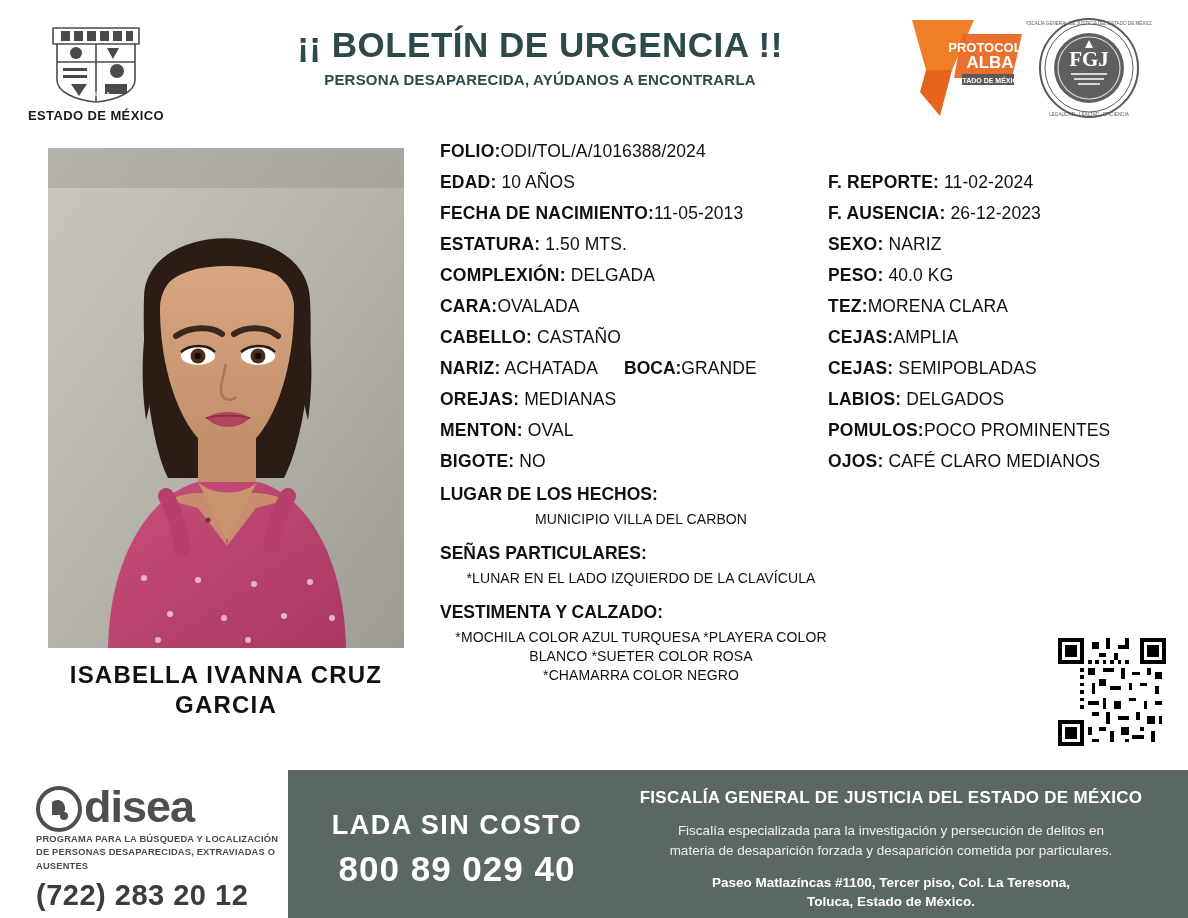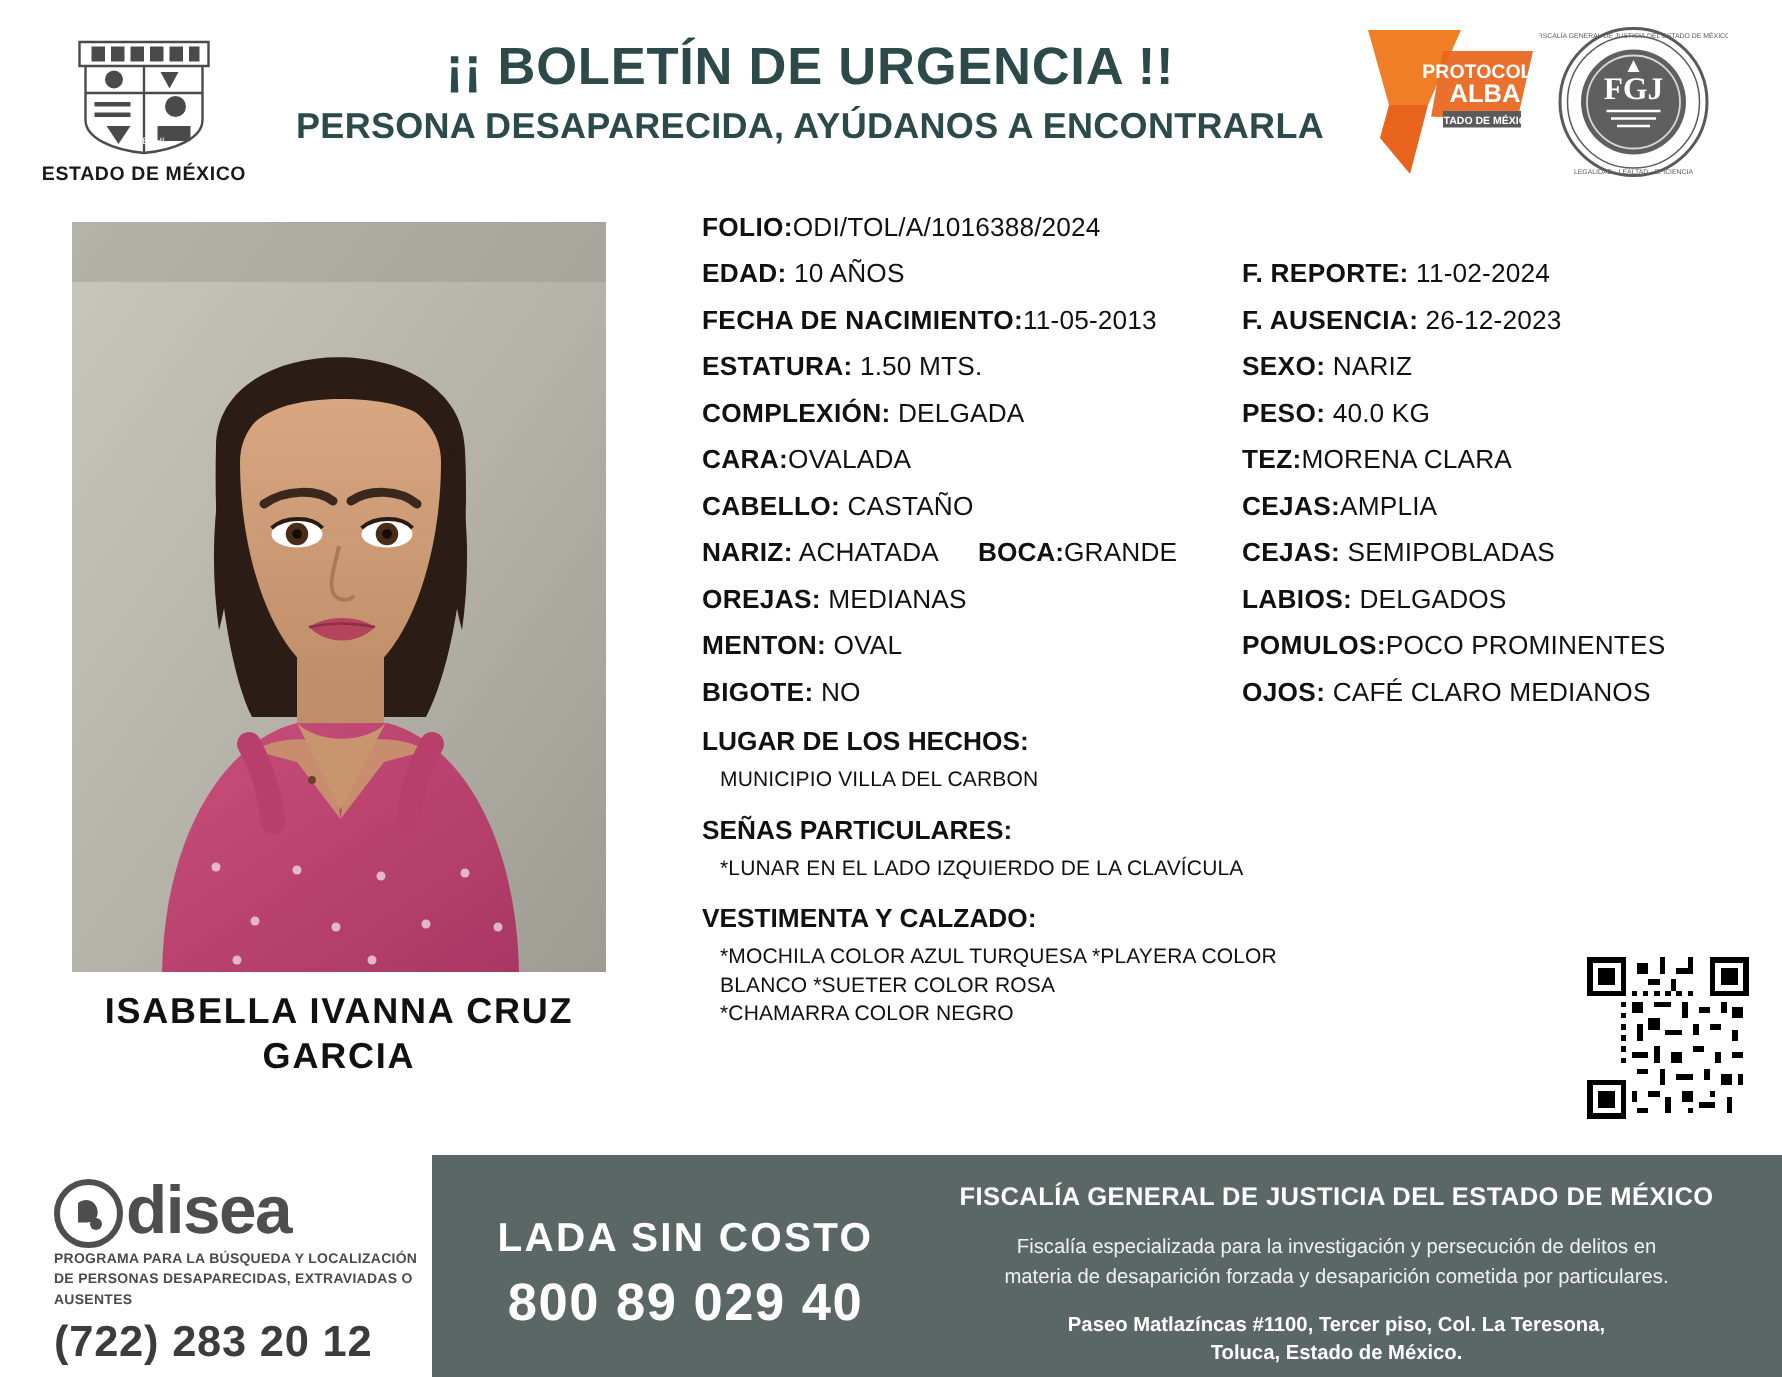--- a/index.html
+++ b/index.html
@@ -45,21 +45,21 @@
     text-align: center;
   }
   .title-main {
     font-size: 35px;
     font-weight: bold;
     color: #2c4a4a;
     letter-spacing: 0.5px;
     line-height: 1.1;
   }
   .title-sub {
-    font-size: 24px;
+    font-size: 15px;
     font-weight: bold;
     color: #2c4a4a;
     letter-spacing: 0.2px;
     margin-top: 6px;
   }
   .alba-logo {
     position: absolute;
     left: 900px;
     top: 18px;
     width: 130px;
@@ -92,21 +92,21 @@
     font-size: 24px;
     font-weight: bold;
     letter-spacing: 1.2px;
     line-height: 1.25;
     color: #111;
   }
 
   
   .fields-left {
     position: absolute;
-    left: 468px;
+    left: 440px;
     top: 143px;
     width: 390px;
   }
   .fields-right {
     position: absolute;
     left: 828px;
     top: 174px;
     width: 350px;
   }
   .field {
@@ -134,20 +134,21 @@
     color: #111;
     margin-top: 2px;
   }
   .block-value {
     font-size: 14px;
     color: #111;
     margin-top: 5px;
     margin-left: 12px;
     line-height: 1.35;
     letter-spacing: 0.1px;
+    text-align: center;
   }
   .block {
     margin-bottom: 14px;
   }
 
   
   .qr {
     position: absolute;
     left: 1058px;
     top: 638px;

